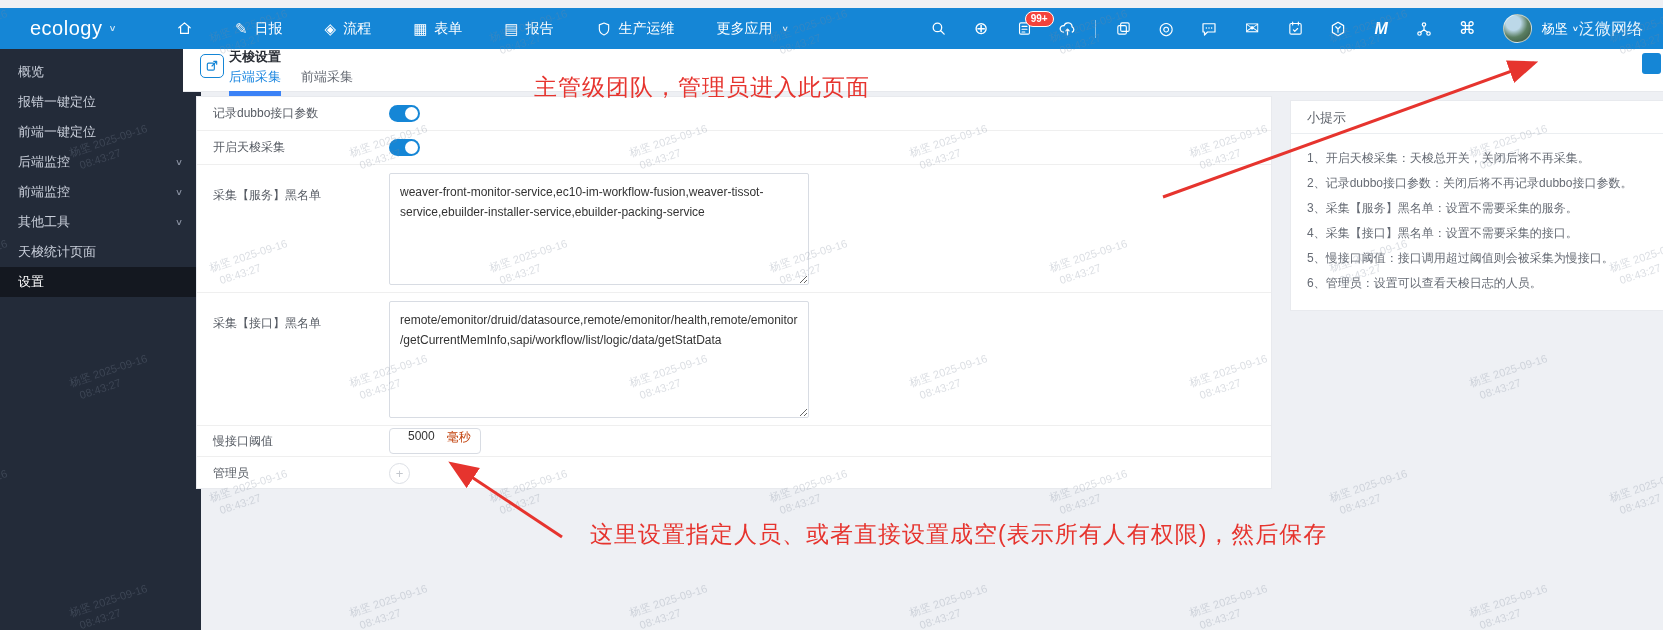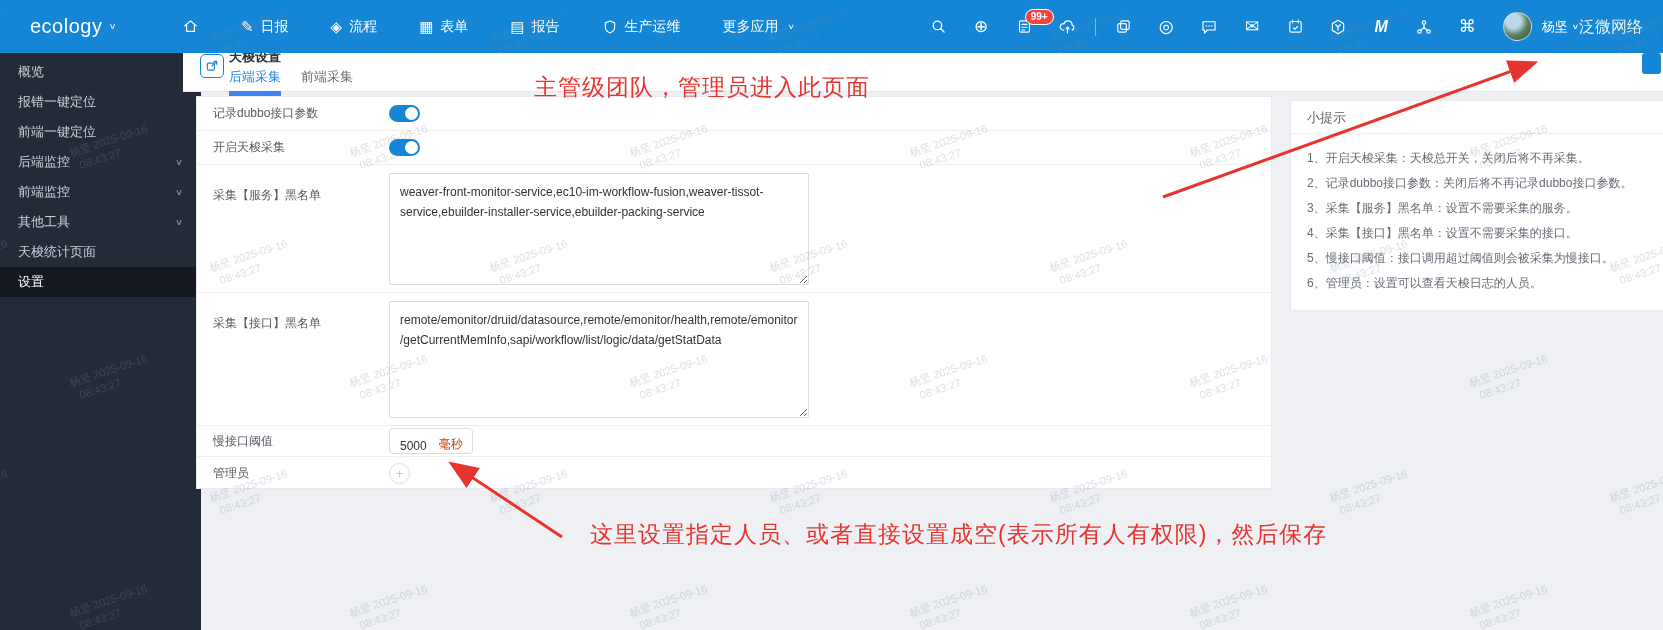--- a/index.html
+++ b/index.html
@@ -1,21 +1,21 @@
 <!DOCTYPE html>
 <html><head>
 <meta charset="utf-8">
 <style>
   * { margin:0; padding:0; box-sizing:border-box; }
   html,body { width:1663px; height:630px; }
   body { font-family:"Liberation Sans", sans-serif; }
   .app { position:relative; width:1663px; height:630px; overflow:hidden; background:#eef0f4; }
 
   
-  .navbar { position:absolute; top:0; left:0; right:0; height:53px; background:#1586d6; display:flex; align-items:center; color:#fff; z-index:10;gap:6px; }
+  .navbar { position:absolute; top:8px; left:0; right:0; height:41px; background:#1586d6; display:flex; align-items:center; color:#fff; z-index:10; }
   .logo { margin-left:30px; font-size:20px; letter-spacing:.5px; display:flex; align-items:center; gap:6px; cursor:pointer; }
   .logo .chev { font-size:11px; opacity:.8; transform:scaleY(.8); }
   .nav-items { display:flex; align-items:center; margin-left:38px; }
   .nav-item { display:flex; align-items:center; gap:7px; font-size:14px; padding:0 21px; height:41px; cursor:pointer; white-space:nowrap; }
   .nav-item .uicon { font-size:15px; line-height:1; }
   .nav-item svg { display:block; }
   .nav-item .chev { font-size:10px; opacity:.9; transform:scaleY(.75); margin-left:2px; }
   .nav-right { margin-left:auto; display:flex; align-items:center; gap:0; padding-right:14px; }
   .rt-icon { position:relative; width:43px; height:41px; display:flex; align-items:center; justify-content:center; cursor:pointer; }
   .rt-icon .uicon { font-size:17px; line-height:1; }
@@ -52,21 +52,21 @@
   .r-switch { height:34px; }
   .r-ta1 { height:128px; }
   .r-ta2 { height:133px; }
   .r-num { height:31px; }
   .r-admin { height:32px; border-bottom:none; }
   .switch { position:relative; width:31px; height:17px; border-radius:9px; background:#1586d6; cursor:pointer; flex:none; }
   .switch .knob { position:absolute; right:2px; top:2px; width:13px; height:13px; background:#fff; border-radius:50%; }
   textarea.blacklist { width:420px; border:1px solid #d8dce3; border-radius:2px; font-family:"Liberation Sans",sans-serif; font-size:12px; color:#333; line-height:20px; padding:8px 10px; margin-top:8px; resize:both; outline:none; background:#fff; }
   .ta1 { height:112px; }
   .ta2 { height:117px; }
-  .unit-input { display:inline-flex; align-items:flex-end; height:26px; border:1px solid #d8dce3; border-radius:4px; overflow:hidden; background:#fff; cursor:text; }
+  .unit-input { display:inline-flex; align-items:flex-start; height:26px; border:1px solid #d8dce3; border-radius:4px; overflow:hidden; background:#fff; cursor:text;padding-left:8px; }
   .unit-input .num { font-size:12px; color:#333; padding:0 10px; min-width:36px; }
   .unit-input .unit { font-size:12px; color:#c2410c; padding:0 9px 0 2px; }
   .add-admin { width:21px; height:21px; border:1px solid #dcdfe5; border-radius:50%; color:#c3c7cd; font-size:13px; line-height:19px; text-align:center; cursor:pointer; background:#fff; }
 
   
   .tips-card { position:absolute; left:1290px; top:100px; width:385px; background:#fff; border:1px solid #e8eaee; z-index:6; }
   .tips-header { height:33px; line-height:33px; padding:0 16px; font-size:13px; color:#5a5f67; border-bottom:1px solid #ebeef1; }
   .tips-body { padding:12px 16px 14px; }
   .tip { font-size:12px; color:#666b74; line-height:25px; white-space:nowrap; overflow:hidden; }
 

